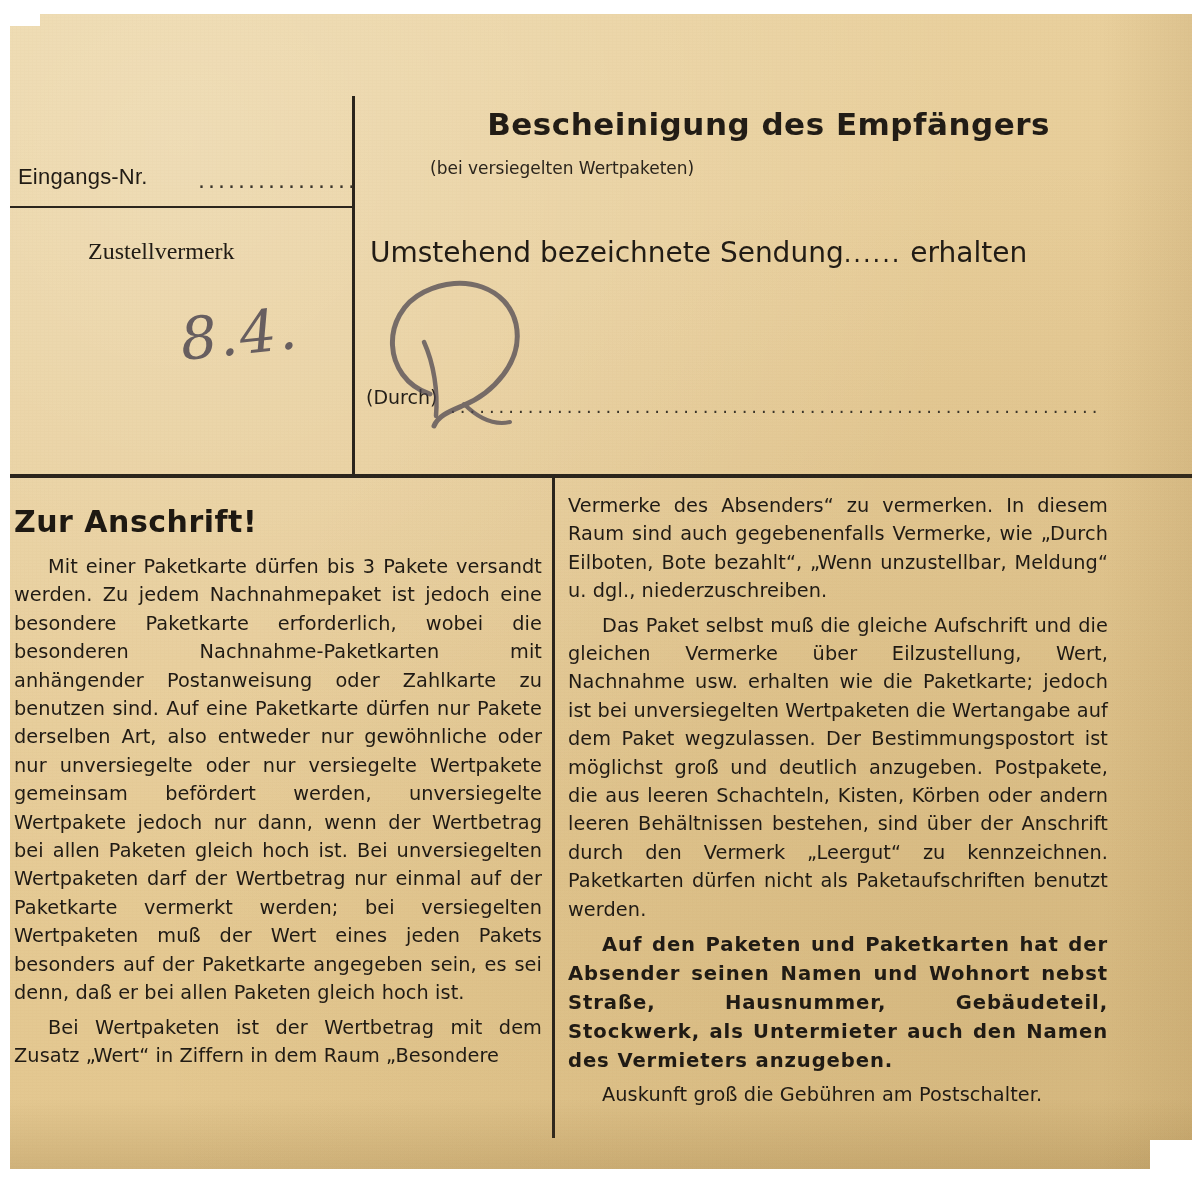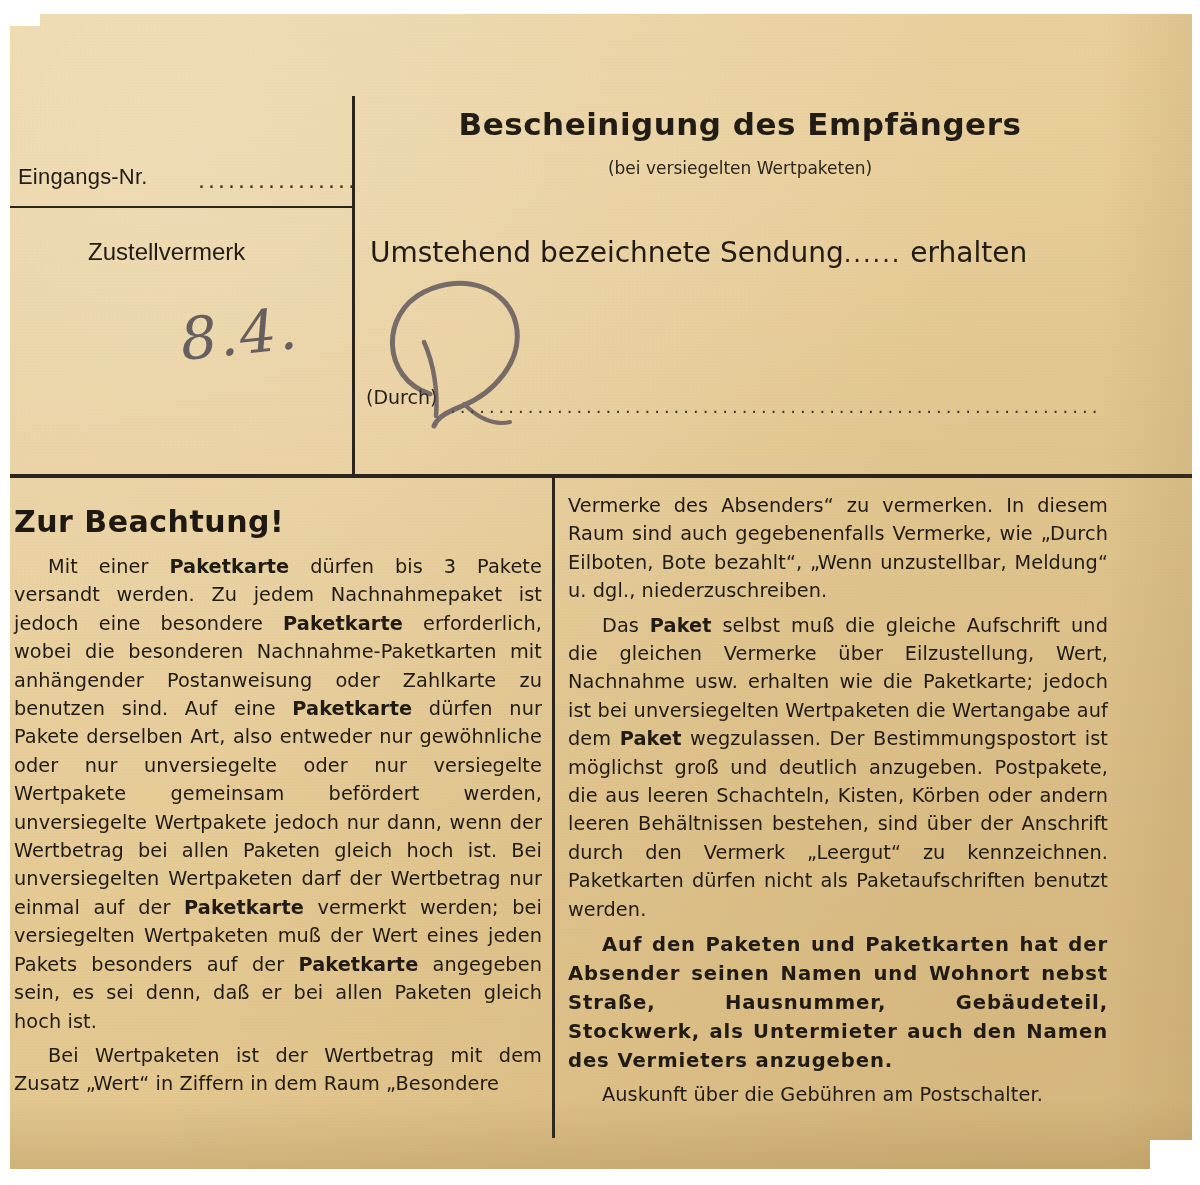--- a/index.html
+++ b/index.html
@@ -58,33 +58,33 @@
   #hline-eing   { left: 10px;  top: 206px; width: 343px; height: 2px; }
   #hline-mid    { left: 10px;  top: 474px; width: 1182px; height: 4px; }
   #vline-bottom { left: 552px; top: 478px; width: 3px;  height: 660px; }
 
   
   #header-title {
     position: absolute;
     left: 430px;
     top: 106px;
     width: 620px;
-    text-align: center;
+    text-align: right;
     font-family: "DejaVu Sans", sans-serif;
     font-weight: bold;
     font-size: 31px;
     letter-spacing: 0.5px;
     color: #211c16;
   }
   #header-sub {
     position: absolute;
     left: 430px;
     top: 158px;
     width: 620px;
-    text-align: center;
+    text-align: left;
     font-family: "DejaVu Sans", sans-serif;
     font-size: 17px;
     color: #2a241c;
   }
 
   #eingangs-label {
     position: absolute;
     left: 18px;
     top: 164px;
     font-family: Liberation Sans, sans-serif;
@@ -99,21 +99,21 @@
     font-family: "DejaVu Sans", sans-serif;
     font-size: 22px;
     letter-spacing: 3px;
     color: #3a342a;
   }
 
   #zustellvermerk-label {
     position: absolute;
     left: 88px;
     top: 238px;
-    font-family: Liberation Sans, sans-serif;
+    font-family: Liberation Serif, serif;
     font-size: 24px;
     color: #201b15;
   }
 
   #erhalten-line {
     position: absolute;
     left: 370px;
     top: 236px;
     font-family: "DejaVu Sans", sans-serif;
     font-size: 28px;
@@ -188,21 +188,21 @@
 
   .para {
     font-size: 19.3px;
     line-height: 28.4px;
     text-align: justify;
     text-indent: 34px;
     margin: 0 0 6px 0;
     letter-spacing: 0.1px;
   }
   .para.no-indent { text-indent: 0; }
-  .para b { font-weight: bold; }
+  .para b { font-weight: normal; }
   .para.bold-block {
     font-weight: bold;
     font-size: 19.6px;
     line-height: 29px;
   }
   .para.spaced { letter-spacing: 0.9px; }
 
   
   #grain {
     position: absolute;
@@ -252,30 +252,30 @@
   <div id="name-dots">.......................................................................................................</div>
 
   <div id="handwriting-date">8.4.</div>
   <svg id="handwriting-sig" viewBox="0 0 230 190">
     <path d="M78 128 C 30 112, 28 48, 72 26 C 112 6, 156 22, 164 58 C 172 96, 140 128, 110 140 C 96 146, 86 150, 82 160" fill="none" stroke="#4a4450" stroke-width="5" stroke-linecap="round"></path>
     <path d="M84 150 C 86 126, 82 98, 72 76" fill="none" stroke="#4a4450" stroke-width="4.5" stroke-linecap="round"></path>
     <path d="M112 138 C 124 150, 140 160, 158 156" fill="none" stroke="#4a4450" stroke-width="4" stroke-linecap="round"></path>
   </svg>
 
   <div class="col" id="col-left">
-    <div class="body-title">Zur Beachtung!</div>
+    <div class="body-title">Zur Anschrift!</div>
     <p class="para">Mit einer <b>Paketkarte</b> dürfen bis 3 Pakete versandt werden. Zu jedem Nachnahmepaket ist jedoch eine besondere <b>Paketkarte</b> erforderlich, wobei die besonderen Nachnahme-Paketkarten mit anhängender Postanweisung oder Zahlkarte zu benutzen sind. Auf eine <b>Paketkarte</b> dürfen nur Pakete derselben Art, also entweder nur gewöhnliche oder nur unversiegelte oder nur versiegelte Wertpakete gemeinsam befördert werden, unversiegelte Wertpakete jedoch nur dann, wenn der Wertbetrag bei allen Paketen gleich hoch ist. Bei unversiegelten Wertpaketen darf der Wertbetrag nur einmal auf der <b>Paketkarte</b> vermerkt werden; bei versiegelten Wertpaketen muß der Wert eines jeden Pakets besonders auf der <b>Paketkarte</b> angegeben sein, es sei denn, daß er bei allen Paketen gleich hoch ist.</p>
     <p class="para">Bei Wertpaketen ist der Wertbetrag mit dem Zusatz „Wert“ in Ziffern in dem Raum „Besondere</p>
   </div>
 
   <div class="col" id="col-right">
     <p class="para no-indent">Vermerke des Absenders“ zu vermerken. In diesem Raum sind auch gegebenenfalls Vermerke, wie „Durch Eilboten, Bote bezahlt“, „Wenn unzustellbar, Meldung“ u. dgl., niederzuschreiben.</p>
     <p class="para">Das <b>Paket</b> selbst muß die gleiche Aufschrift und die gleichen Vermerke über Eilzustellung, Wert, Nachnahme usw. erhalten wie die Paketkarte; jedoch ist bei unversiegelten Wertpaketen die Wertangabe auf dem <b>Paket</b> wegzulassen. Der Bestimmungspostort ist möglichst groß und deutlich anzugeben. Postpakete, die aus leeren Schachteln, Kisten, Körben oder andern leeren Behältnissen bestehen, sind über der Anschrift durch den Vermerk „Leergut“ zu kennzeichnen. Paketkarten dürfen nicht als Paketaufschriften benutzt werden.</p>
     <p class="para bold-block spaced">Auf den Paketen und Paketkarten hat der Absender seinen Namen und Wohnort nebst Straße, Hausnummer, Gebäudeteil, Stockwerk, als Untermieter auch den Namen des Vermieters anzugeben.</p>
-    <p class="para">Auskunft über die Gebühren am Postschalter.</p>
+    <p class="para">Auskunft groß die Gebühren am Postschalter.</p>
   </div>
 
   <div id="grain"></div>
   <div id="shadow-bottom"></div>
   <div id="shadow-right"></div>
 </div>
 
 <div class="edge edge-top"></div>
 <div class="edge edge-left"></div>
 <div class="edge edge-right"></div>

